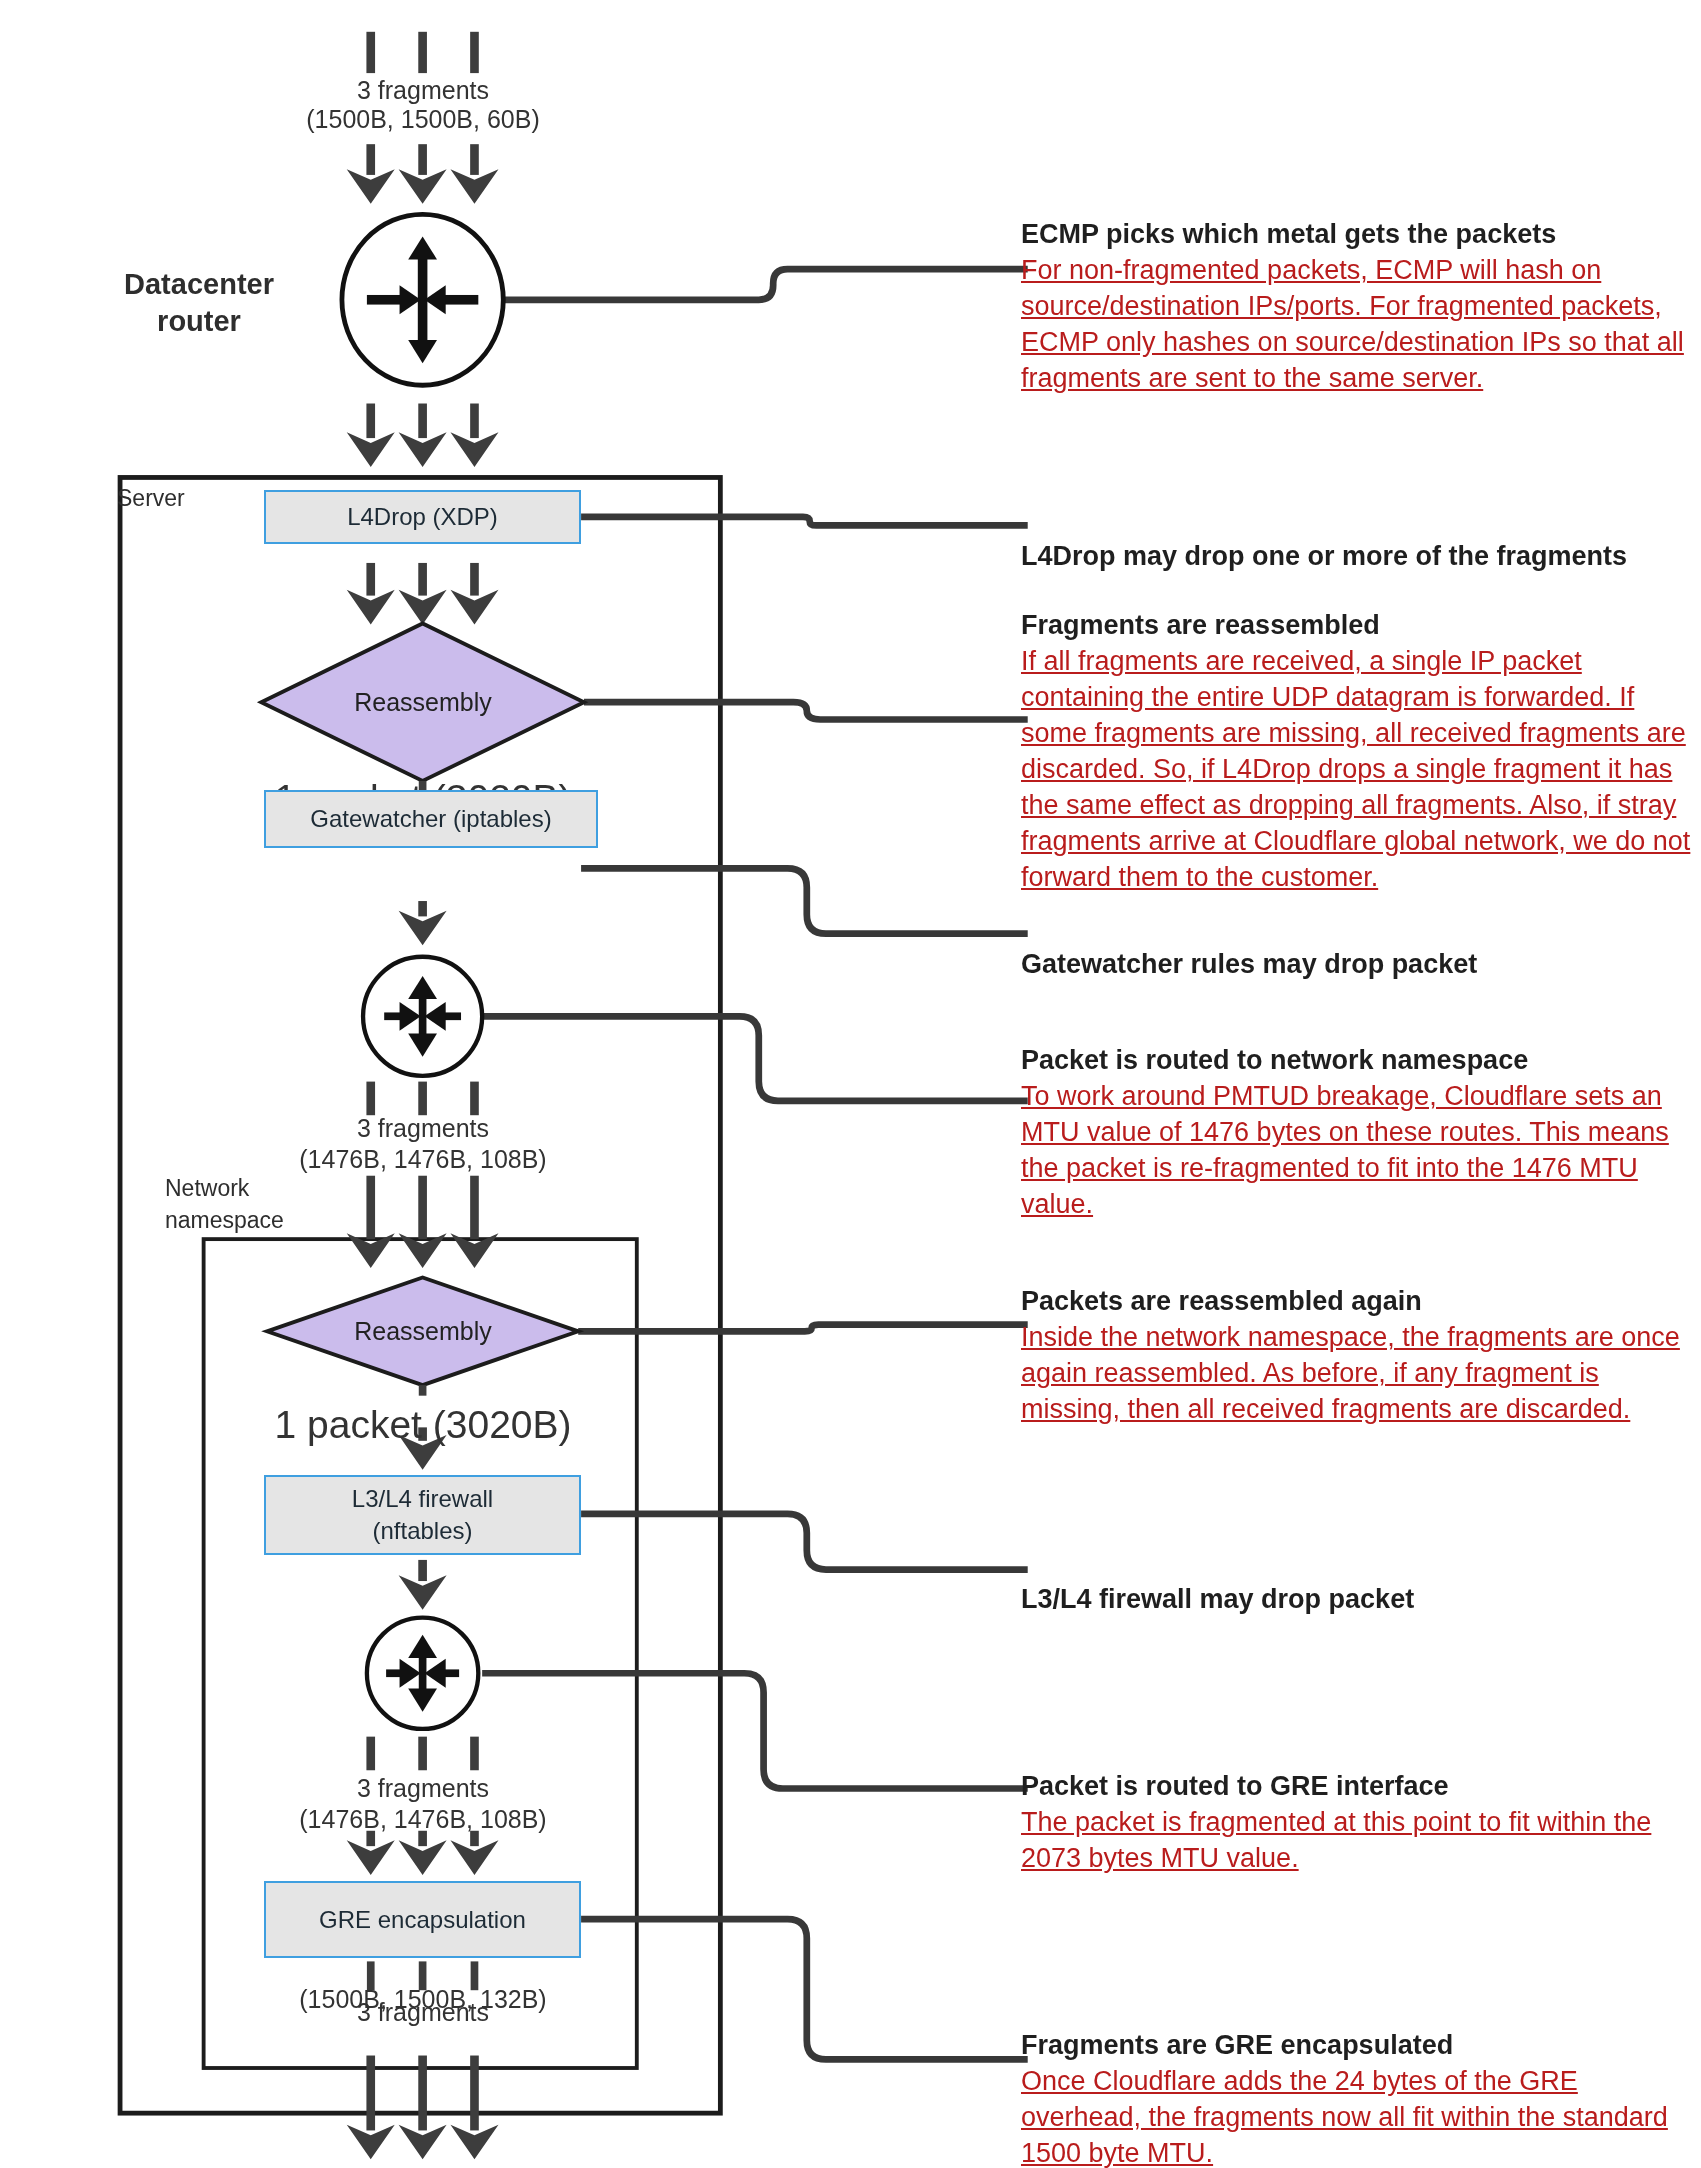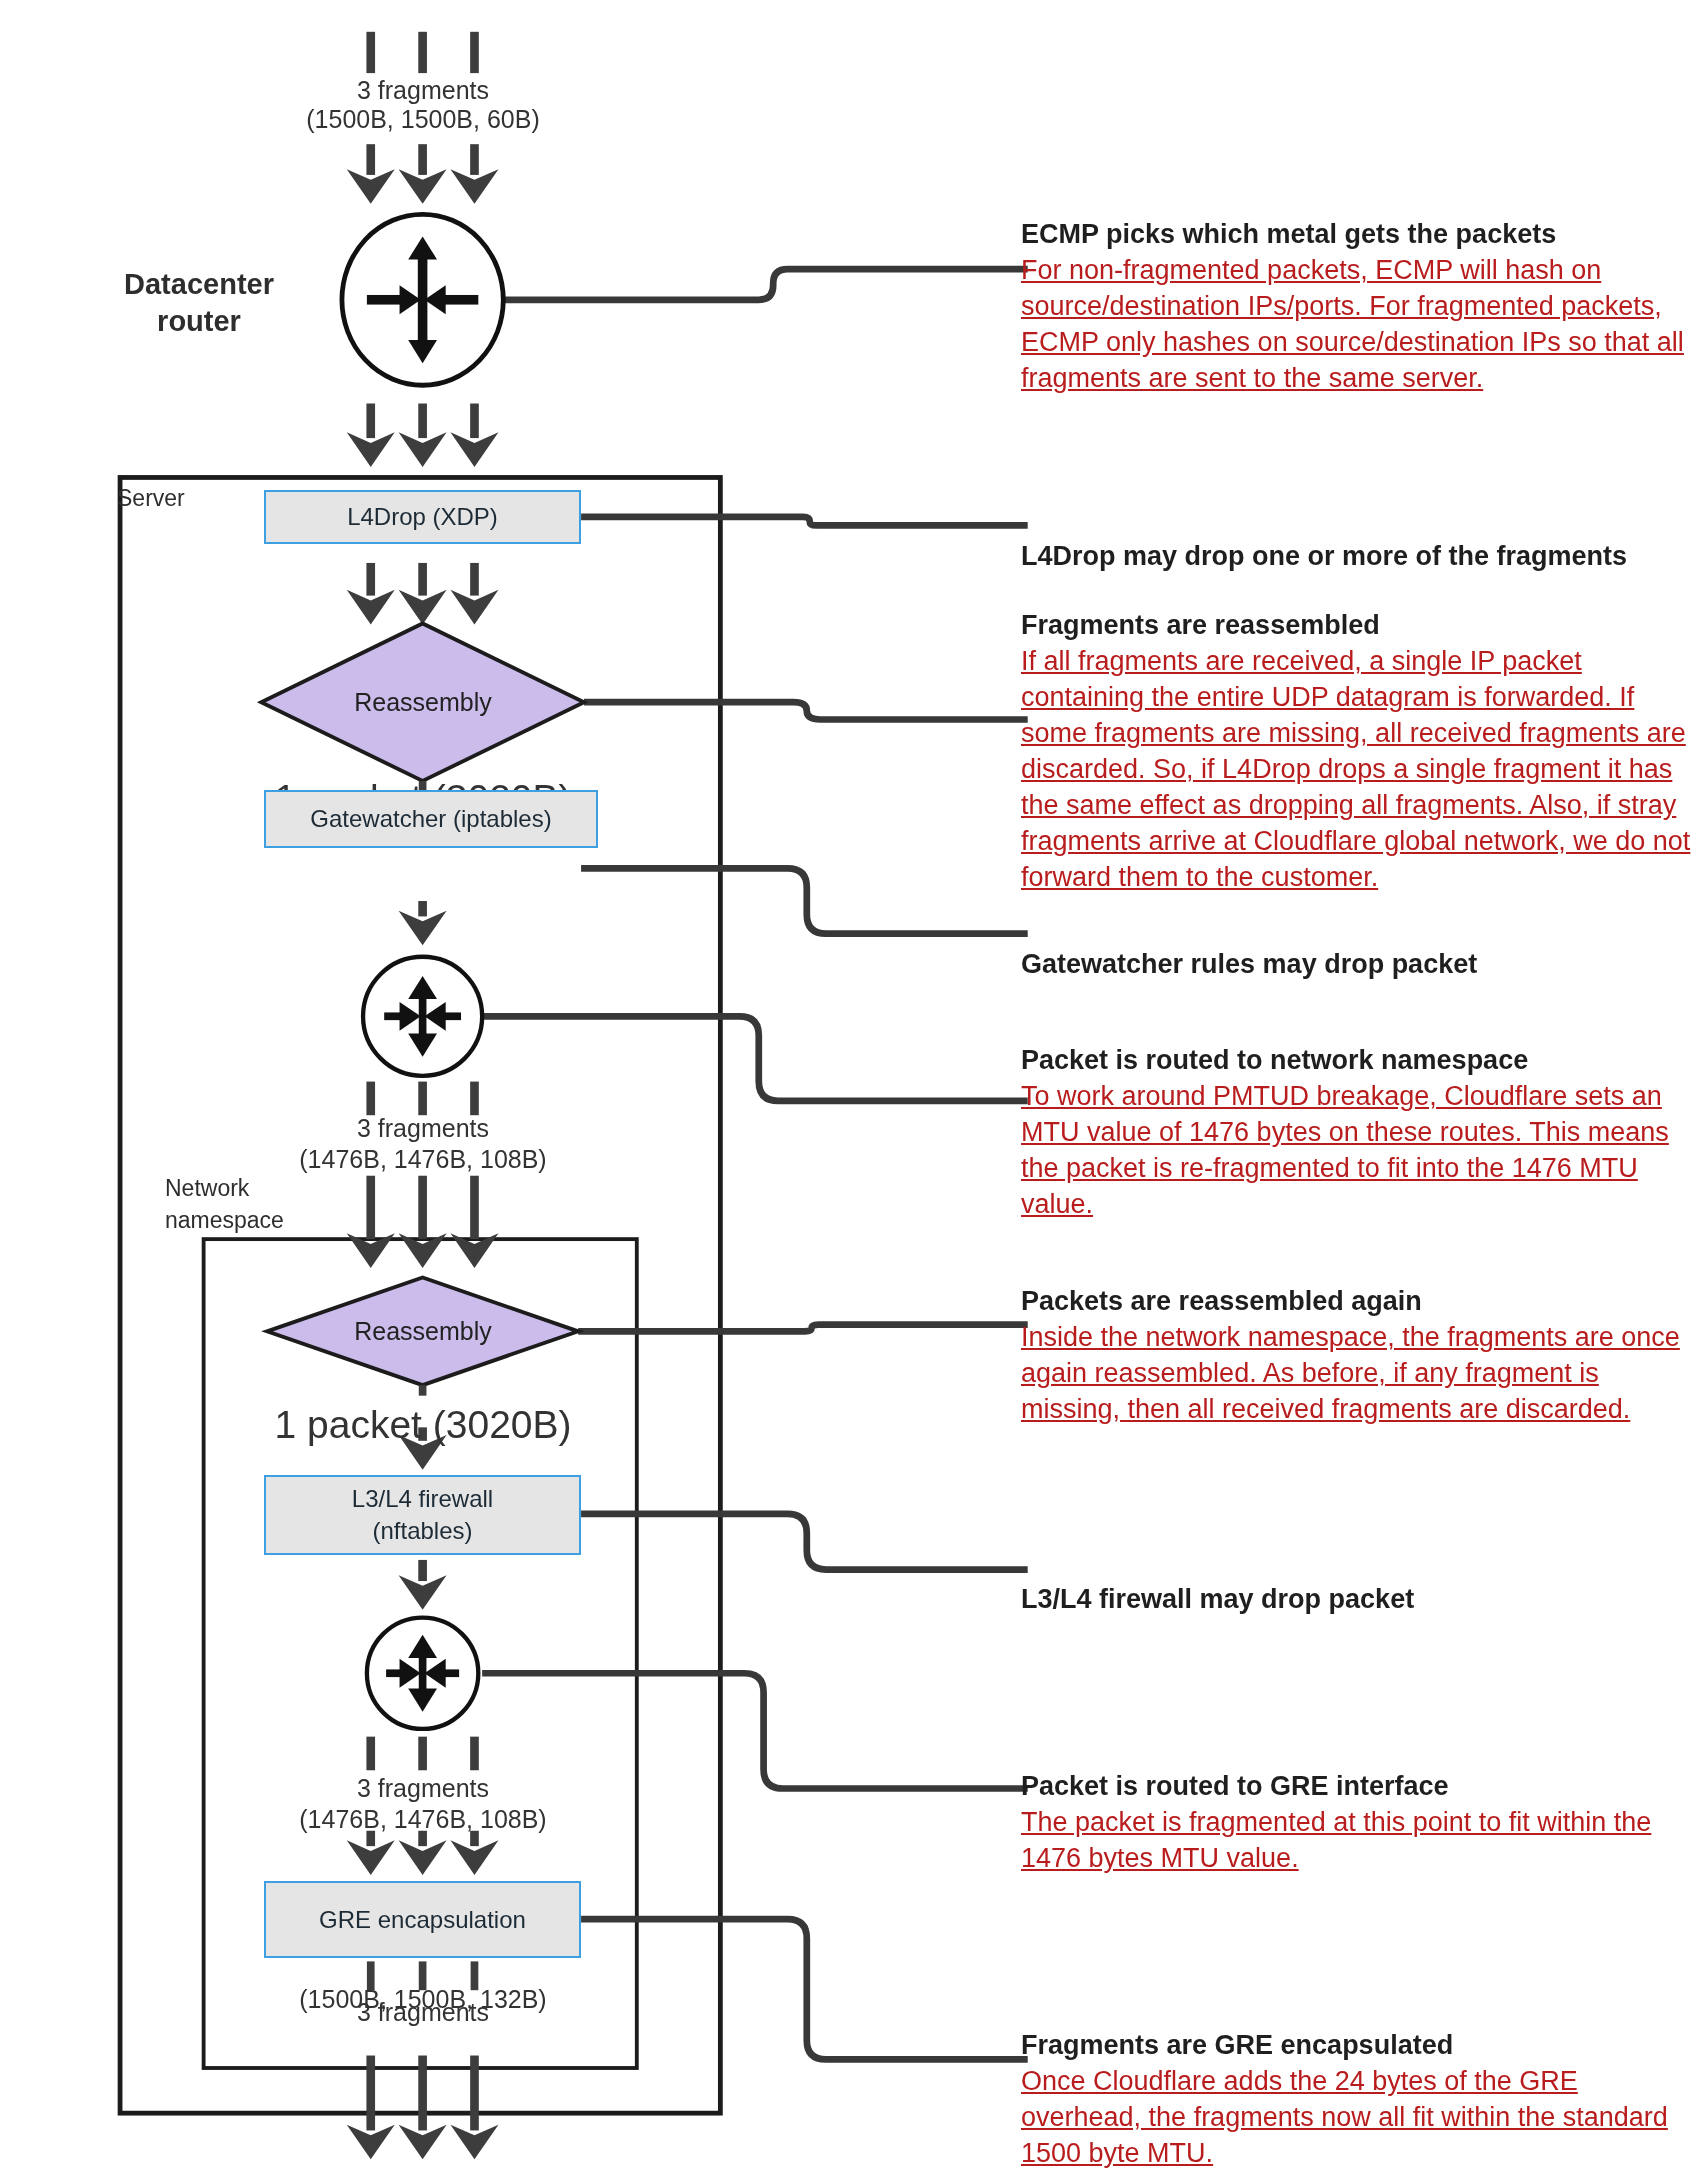--- a/index.html
+++ b/index.html
@@ -192,21 +192,21 @@
   </div>
   <div class="ann" style="top:1254px">
     <div class="ann-h">Packets are reassembled again</div>
     <div class="ann-b">Inside the network namespace, the fragments are once again reassembled. As before, if any fragment is missing, then all received fragments are discarded.</div>
   </div>
   <div class="ann" style="top:1552px">
     <div class="ann-h">L3/L4 firewall may drop packet</div>
   </div>
   <div class="ann" style="top:1739px">
     <div class="ann-h">Packet is routed to GRE interface</div>
-    <div class="ann-b">The packet is fragmented at this point to fit within the 1476 bytes MTU value.</div>
+    <div class="ann-b">The packet is fragmented at this point to fit within the 2073 bytes MTU value.</div>
   </div>
   <div class="ann" style="top:1998px">
     <div class="ann-h">Fragments are GRE encapsulated</div>
     <div class="ann-b">Once Cloudflare adds the 24 bytes of the GRE overhead, the fragments now all fit within the standard 1500 byte MTU.</div>
   </div>
 
 </div>
 
 
 </body></html>

